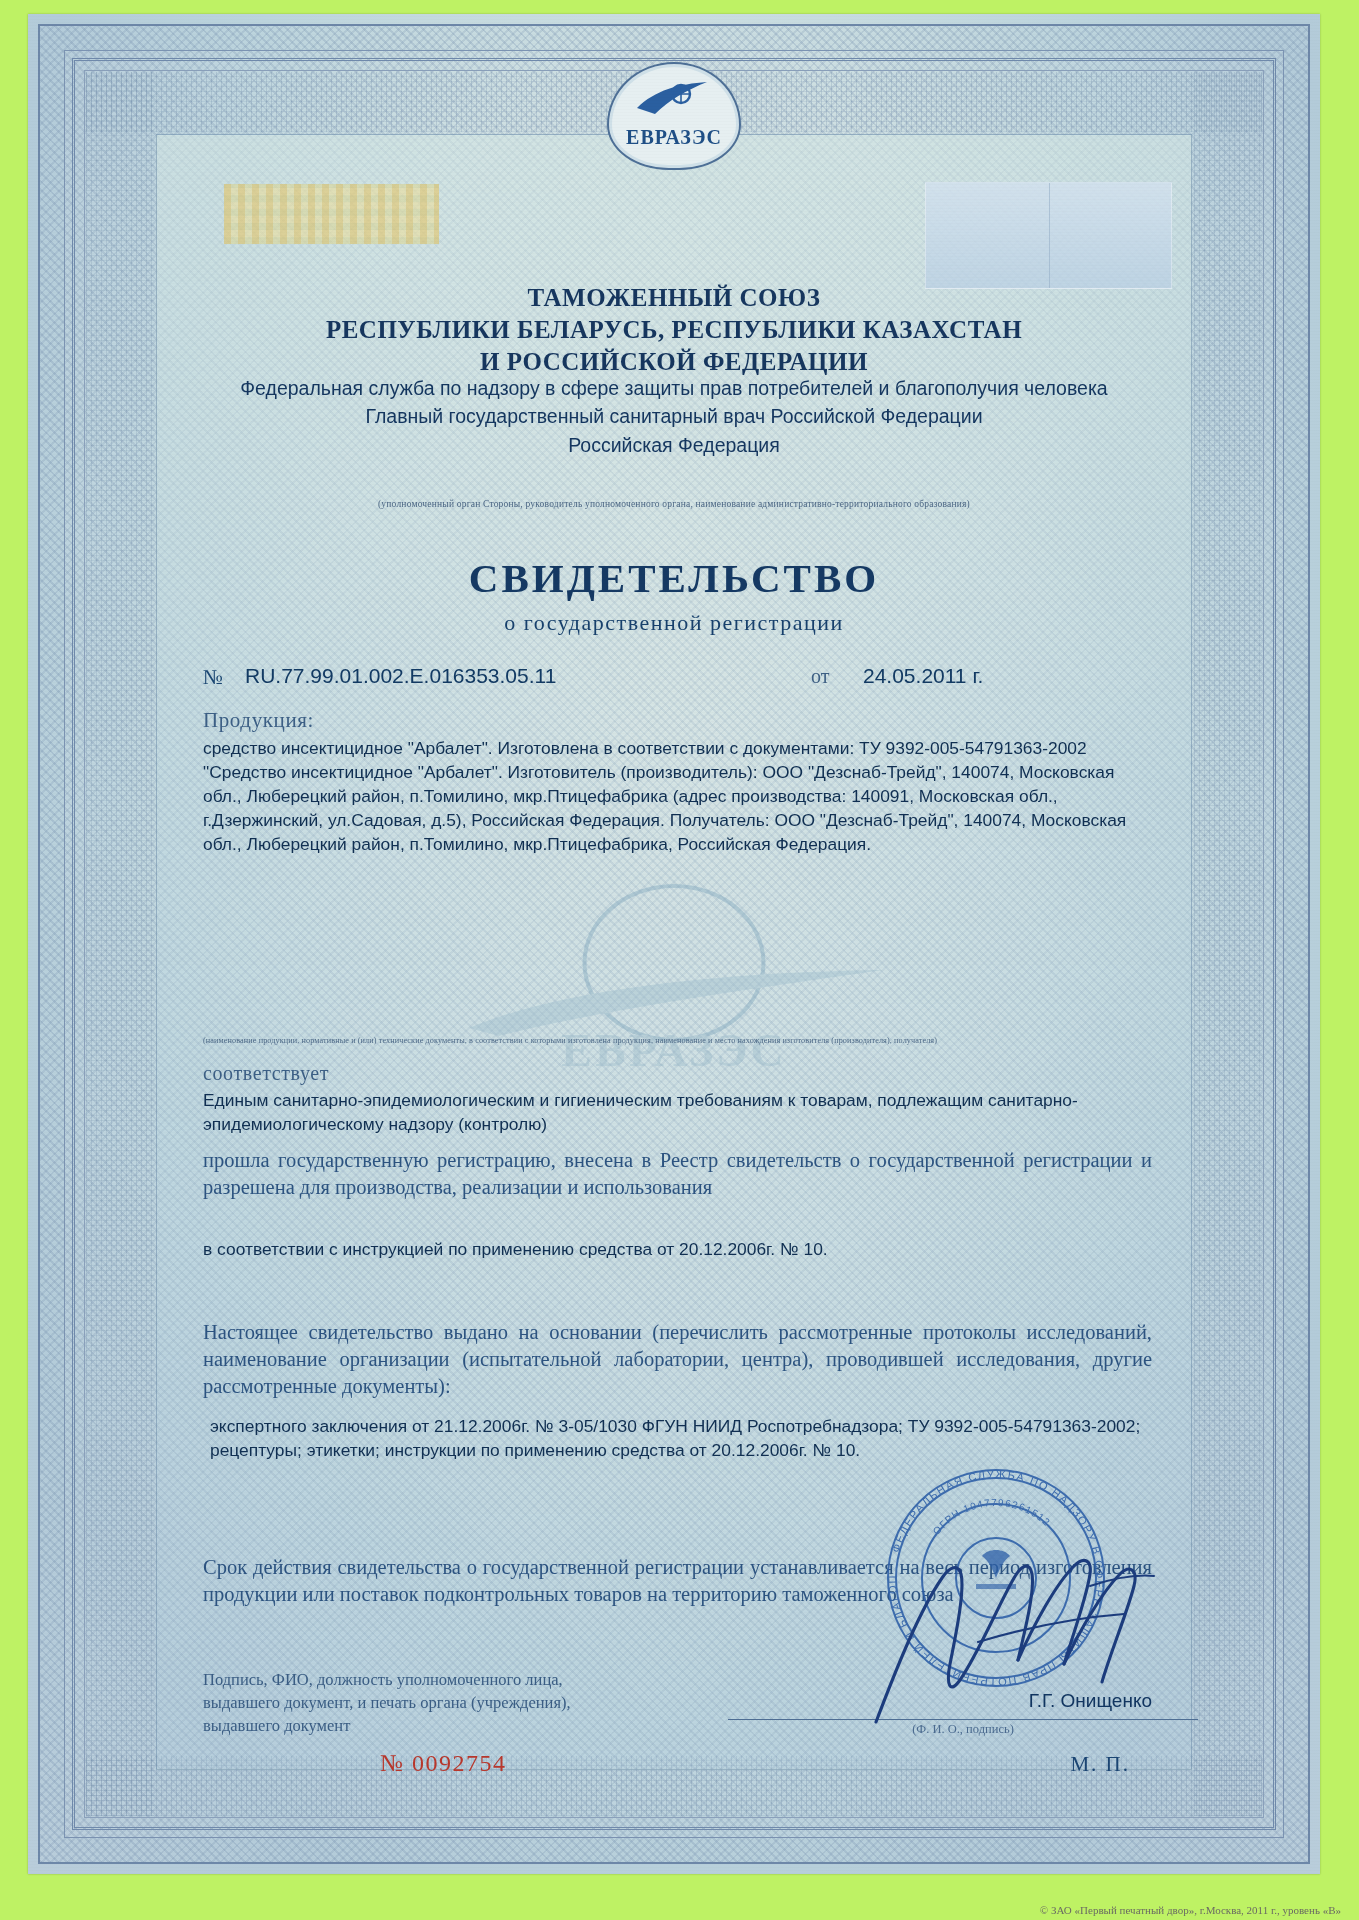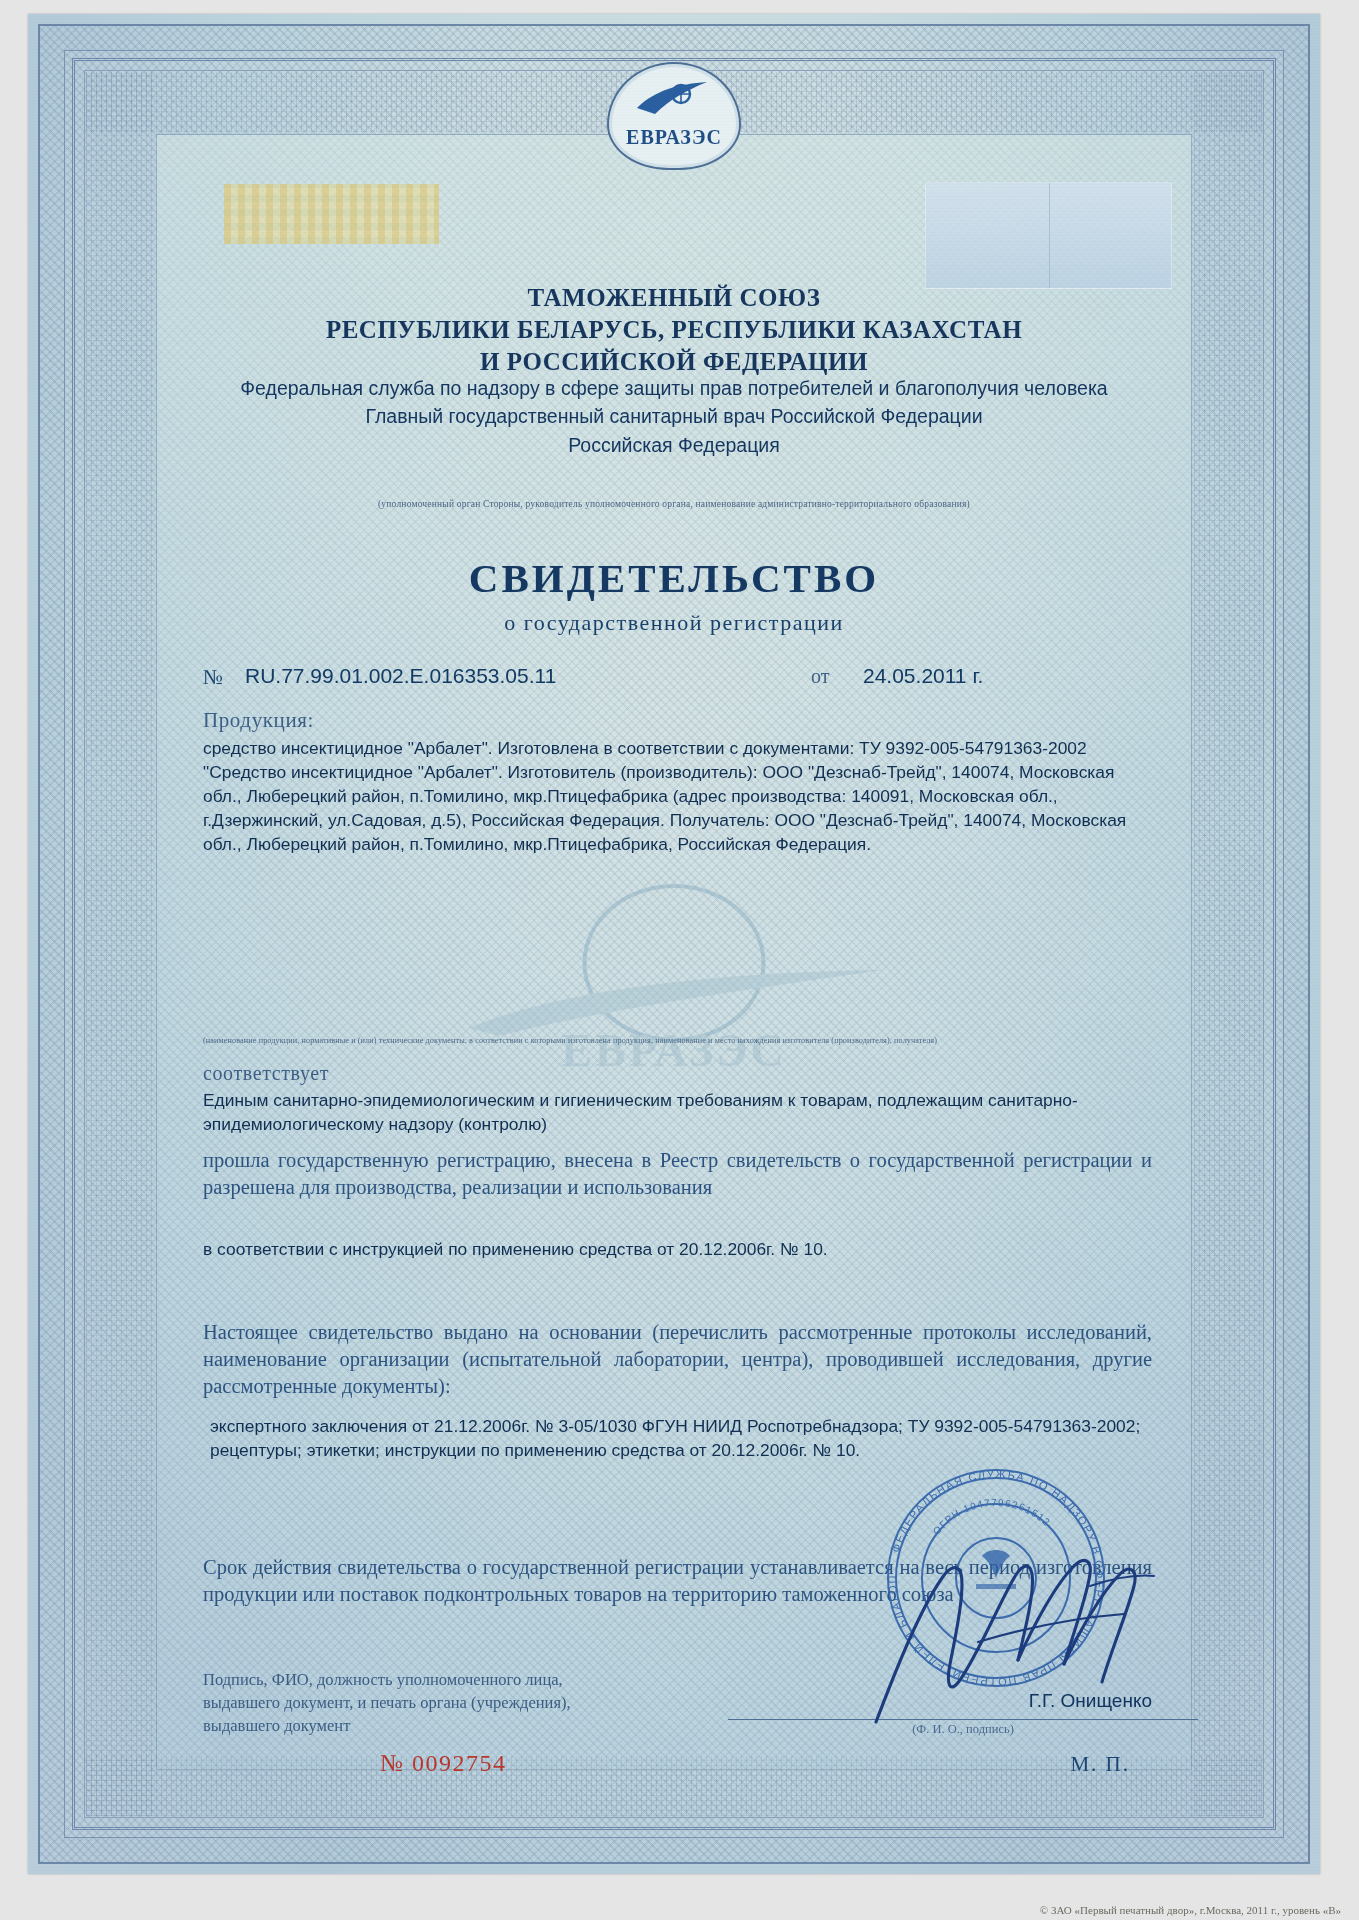--- a/index.html
+++ b/index.html
@@ -13,21 +13,21 @@
     font-family: "Liberation Sans", sans-serif;
     overflow: hidden;
   }
 
   
   .paper {
     position: absolute;
     left: 0; top: 0;
     width: 1359px;
     height: 1920px;
-    background: #e5e5e5;
+    background: #bef264;
   }
 
   .cert {
     position: absolute;
     left: 28px;
     top: 14px;
     width: 1292px;
     height: 1860px;
     background:
       radial-gradient(ellipse at 50% 38%, #dfe8e4 0%, #cfe0e2 35%, #bcd4dd 62%, #b3cbd9 80%, #b9cddb 100%);

